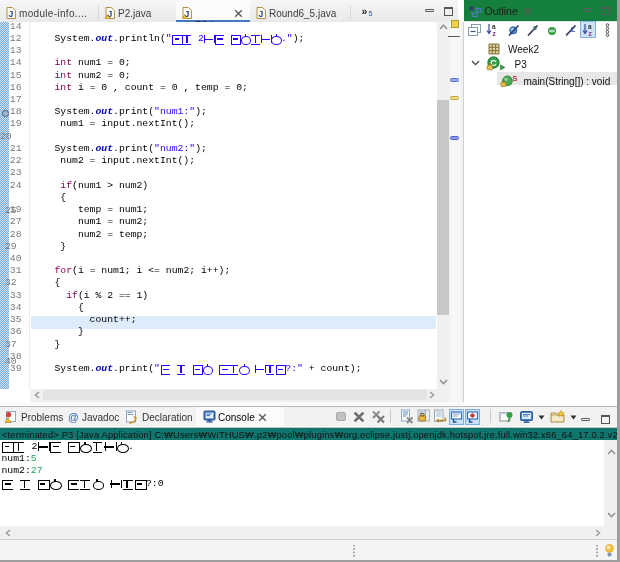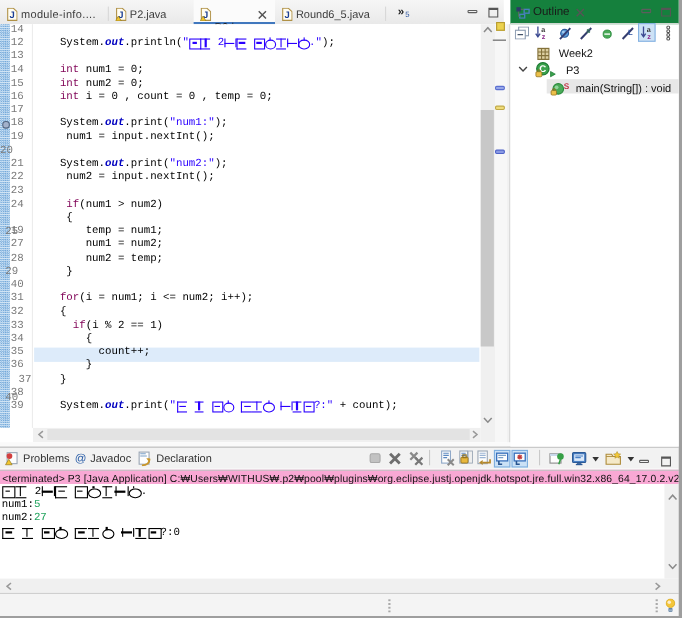--- a/index.html
+++ b/index.html
@@ -56,21 +56,21 @@
 .mk{position:absolute;left:1px;width:8.5px;height:4px;border-radius:1.5px}
 #hsb{left:30px;top:388.5px;width:406.5px;height:13px}
 
 #sash{left:460.5px;top:22px;width:3.5px;height:383.5px;background:#f1f1f1;border-right:1px solid #d2d2d2}
 
 #bgap{left:0;top:401.5px;width:616.5px;height:4px;background:#fafafa}
 #btabbar{left:0;top:405.5px;width:616.5px;height:20.5px;background:#f2f2f2;border-top:1px solid #b9b9b9}
 #btabbar .vlbl{position:absolute;top:5px;font-size:10px;color:#333;white-space:nowrap}
 #contab{position:absolute;left:196px;top:0;width:88px;height:20.5px;background:#fbfbfb}
 
-#clabel{left:0;top:426.5px;width:616.5px;height:13px;background:#f9a8d4;border-top:1px solid #c2c2c2;font-size:9.4px;letter-spacing:.14px;color:#111;white-space:nowrap;overflow:hidden}
+#clabel{left:0;top:426.5px;width:616.5px;height:13px;background:#0f766e;border-top:1px solid #c2c2c2;font-size:9.4px;letter-spacing:.14px;color:#111;white-space:nowrap;overflow:hidden}
 #cbody{left:0;top:439.5px;width:603.5px;height:86px;background:#fff;overflow:hidden}
 .grn{color:#23a45f}
 #cvsb{left:603.5px;top:439.5px;width:13px;height:86px}
 #chsb{left:0;top:525.5px;width:616.5px;height:13px}
 
 #sbar{left:0;top:538.5px;width:616.5px;height:21px;background:#f4f4f4;border-top:1px solid #cfcfcf}
 .dots{position:absolute;width:2px;height:13px;background-image:radial-gradient(circle,#a8a8a8 1px,transparent 1.2px);background-size:2px 3.4px}
 #bborder{left:0;top:559.8px;width:620px;height:2.2px;background:#9e9e9e}
 #rborder{left:617px;top:0;width:3px;height:562px;background:#9e9e9e}
 
@@ -157,31 +157,31 @@
 <div class="cl mono" style="top:183.50px;left:31px">        temp = num1;</div>
 <div class="cl mono" style="top:195.73px;left:0;width:21.5px;text-align:right;color:#7a7a7a">27</div>
 <div class="cl mono" style="top:195.73px;left:31px">        num1 = num2;</div>
 <div class="cl mono" style="top:207.96px;left:0;width:21.5px;text-align:right;color:#7a7a7a">28</div>
 <div class="cl mono" style="top:207.96px;left:31px">        num2 = temp;</div>
 <div class="cl mono" style="top:220.19px;left:0;width:21.5px;text-align:center;color:#7a7a7a">29</div>
 <div class="cl mono" style="top:220.19px;left:31px">     }</div>
 <div class="cl mono" style="top:232.43px;left:0;width:21.5px;text-align:right;color:#7a7a7a">40</div>
 <div class="cl mono" style="top:244.66px;left:0;width:21.5px;text-align:right;color:#7a7a7a">31</div>
 <div class="cl mono" style="top:244.66px;left:31px">    <span class="kw">for</span>(i = num1; i &lt;= num2; i++);</div>
-<div class="cl mono" style="top:256.89px;left:0;width:21.5px;text-align:right;color:#7a7a7a">32</div>
+<div class="cl mono" style="top:256.89px;left:0;width:21.5px;text-align:center;color:#7a7a7a">32</div>
 <div class="cl mono" style="top:256.89px;left:31px">    {</div>
 <div class="cl mono" style="top:269.13px;left:0;width:21.5px;text-align:right;color:#7a7a7a">33</div>
 <div class="cl mono" style="top:269.13px;left:31px">      <span class="kw">if</span>(i % 2 == 1)</div>
 <div class="cl mono" style="top:281.36px;left:0;width:21.5px;text-align:right;color:#7a7a7a">34</div>
 <div class="cl mono" style="top:281.36px;left:31px">        {</div>
 <div class="cl mono" style="top:293.59px;left:0;width:21.5px;text-align:right;color:#7a7a7a">35</div>
 <div class="cl mono" style="top:293.59px;left:31px">          count++;</div>
 <div class="cl mono" style="top:305.82px;left:0;width:21.5px;text-align:right;color:#7a7a7a">36</div>
 <div class="cl mono" style="top:305.82px;left:31px">        }</div>
-<div class="cl mono" style="top:318.06px;left:12px;width:21.5px;text-align:center;color:#7a7a7a">37</div>
+<div class="cl mono" style="top:318.06px;left:0;width:21.5px;text-align:center;color:#7a7a7a">37</div>
 <div class="cl mono" style="top:318.06px;left:31px">    }</div>
 <div class="cl mono" style="top:330.29px;left:0;width:21.5px;text-align:right;color:#7a7a7a">38</div>
 <div class="cl mono" style="top:342.52px;left:0;width:21.5px;text-align:right;color:#7a7a7a">39</div>
 <div class="cl mono" style="top:342.52px;left:31px">    System.<span class="sf">out</span>.print(<span class="st">"<span class="k kD"></span> <span class="k kB"></span> <span class="k kA"></span><span class="k kE"></span> <span class="k kD"></span><span class="k kB"></span><span class="k kE"></span> <span class="k kC"></span><span class="k kB"></span><span class="k kA"></span>?:"</span> + count);</div>
 <div class="cl mono" style="top:335px;left:0;width:21.5px;text-align:center;color:#7a7a7a">40</div>
 </div>
 <div class="abs" id="bkmark"></div>
 <div class="abs" style="left:29.3px;top:22px;width:1px;height:366.5px;background:#ececec"></div>
 
 <div class="abs sbtrack" id="vsb"></div>
@@ -220,20 +220,33 @@
  <span class="vlbl" style="left:21px">Problems</span>
  <span style="position:absolute;left:68px;top:4px;font-size:10.5px;color:#2c5fa8">@</span>
  <span class="vlbl" style="left:82px">Javadoc</span>
  <svg style="position:absolute;left:125px;top:3px" width="13" height="14" viewBox="0 0 13 14">
       <rect x="1.5" y="1" width="9" height="11" fill="#fdfdfd" stroke="#9aa6b5" stroke-width="1"></rect>
       <path d="M2.5 2.5h5M2.5 4.5h6" stroke="#7aa0c8" stroke-width="1"></path>
       <path d="M4 13c3 0 7-1 7-6" fill="none" stroke="#c8962a" stroke-width="1.6"></path>
       <path d="M11 10.5v-4h-3z" fill="#c8962a"></path>
     </svg>
  <span class="vlbl" style="left:142px">Declaration</span>
+ <div id="contab">
+  <svg style="position:absolute;left:7px;top:3px" width="13" height="13" viewBox="0 0 13 13">
+        <rect x="1" y="1" width="11" height="9" rx="1" fill="#3a72bd" stroke="#28548f" stroke-width="1"></rect>
+        <rect x="2.6" y="2.6" width="7.8" height="5.8" fill="#e8f0fa"></rect>
+        <path d="M3.4 4h5M3.4 5.6h3.6" stroke="#3a72bd" stroke-width="1"></path>
+        <rect x="4.5" y="10" width="4" height="1.4" fill="#28548f"></rect>
+        <rect x="3.4" y="11.4" width="6.2" height="1.2" fill="#28548f"></rect>
+      </svg>
+  <span class="vlbl" style="position:absolute;left:22px;color:#000">Console</span>
+  <svg style="position:absolute;left:62px;top:6px" width="9" height="9" viewBox="0 0 9 9">
+        <path d="M1.2 1.2L7.8 7.8M7.8 1.2L1.2 7.8" stroke="#555" stroke-width="1.3"></path>
+      </svg>
+ </div>
 
  <div style="position:absolute;left:336px;top:5px;width:9.5px;height:9.5px;border:1.6px solid #a8a8a8;border-radius:2px;background:#c2c2c2"></div>
  <svg style="position:absolute;left:353px;top:4px" width="12" height="12" viewBox="0 0 12 12">
       <path d="M1.6 1.6L10.4 10.4M10.4 1.6L1.6 10.4" stroke="#6e6e6e" stroke-width="2.6"></path>
     </svg>
  <svg style="position:absolute;left:371px;top:3px" width="15" height="14" viewBox="0 0 15 14">
       <path d="M2 1.5L8.5 8M8.5 1.5L2 8" stroke="#8a8a8a" stroke-width="2" fill="none"></path>
       <path d="M6.5 6L13 12.5M13 6L6.5 12.5" stroke="#787878" stroke-width="2" fill="none"></path>
     </svg>
  <div style="position:absolute;left:390px;top:2.5px;width:1px;height:14px;background:#c9c9c9"></div>

